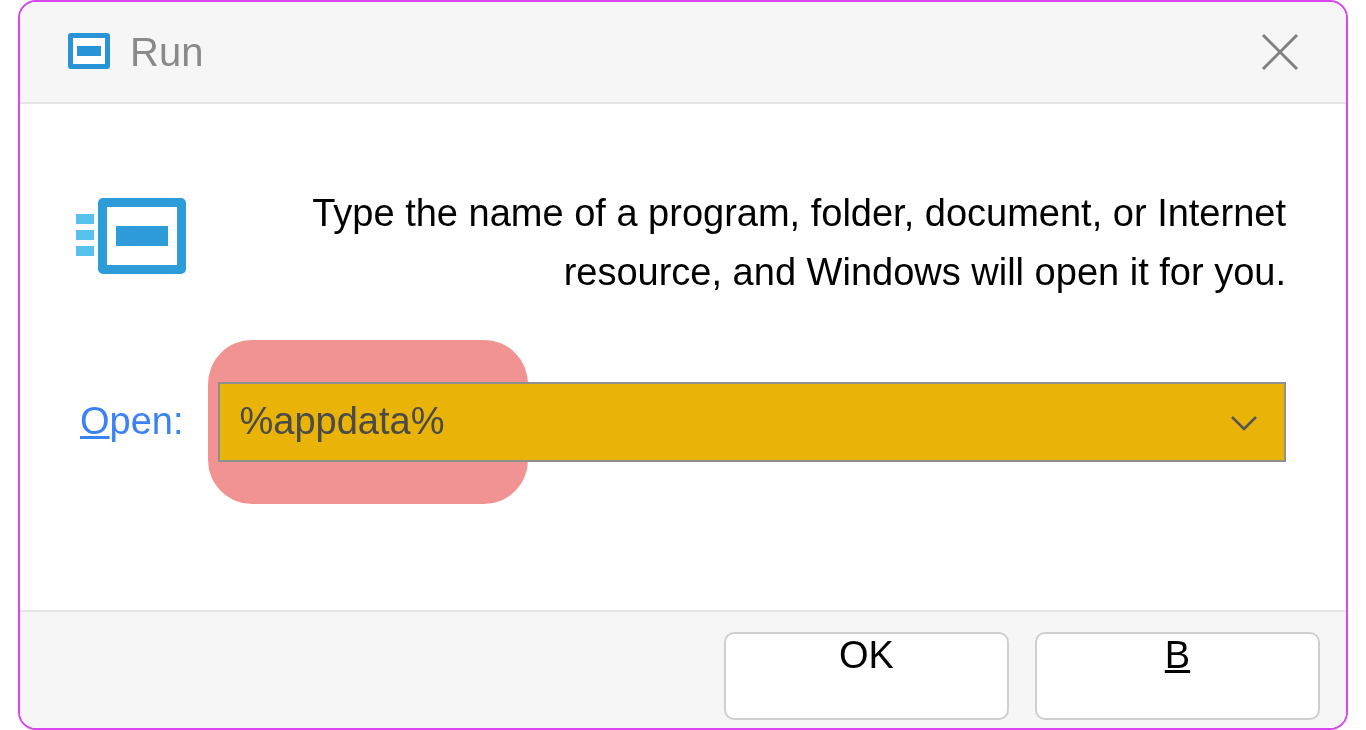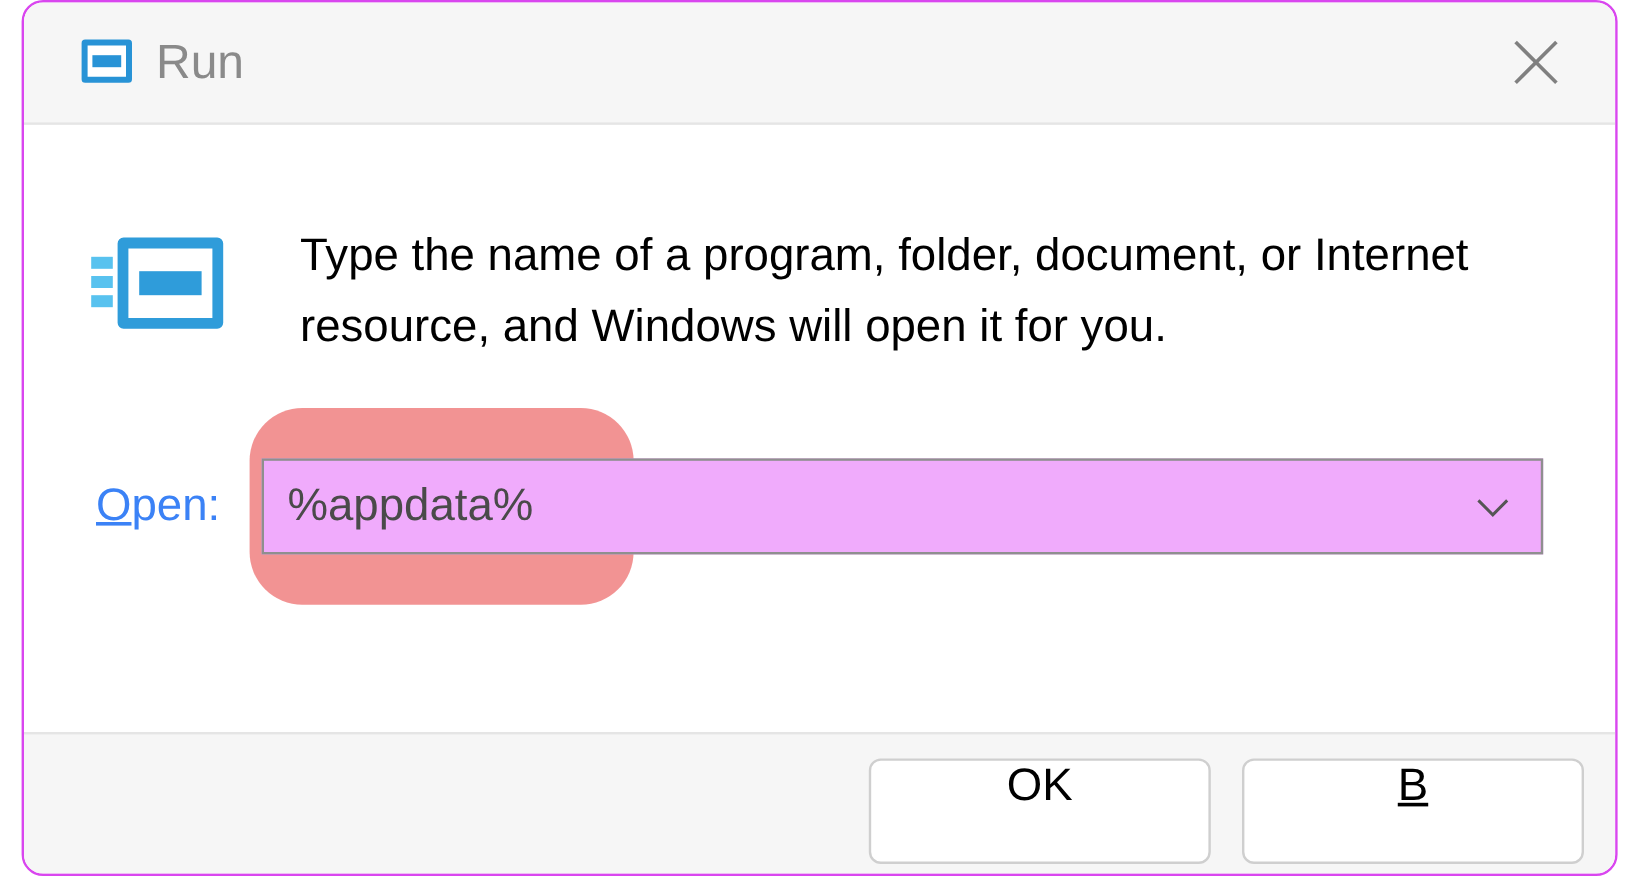--- a/index.html
+++ b/index.html
@@ -79,20 +79,21 @@
       height: 42px;
     }
     .body {
       background: #ffffff;
       padding: 80px 60px 40px 60px;
     }
     .desc-row {
       display: flex;
       align-items: flex-start;
       margin-bottom: 80px;
+      text-align: right;
     }
     .big-icon {
       width: 110px;
       height: 90px;
       margin-right: 60px;
       flex-shrink: 0;
       position: relative;
       margin-top: 10px;
     }
     .big-icon .streak {
@@ -156,21 +157,21 @@
       border-radius: 44px;
       opacity: 0.85;
       z-index: 0;
     }
     .combo {
       position: relative;
       z-index: 1;
       width: 100%;
       height: 80px;
       border: 2px solid #8f8f8f;
-      background: #f0abfc;
+      background: #eab308;
       display: flex;
       align-items: center;
       padding: 0 20px;
     }
     .combo input {
       flex: 1;
       border: none;
       outline: none;
       font-size: 38px;
       font-family: inherit;

